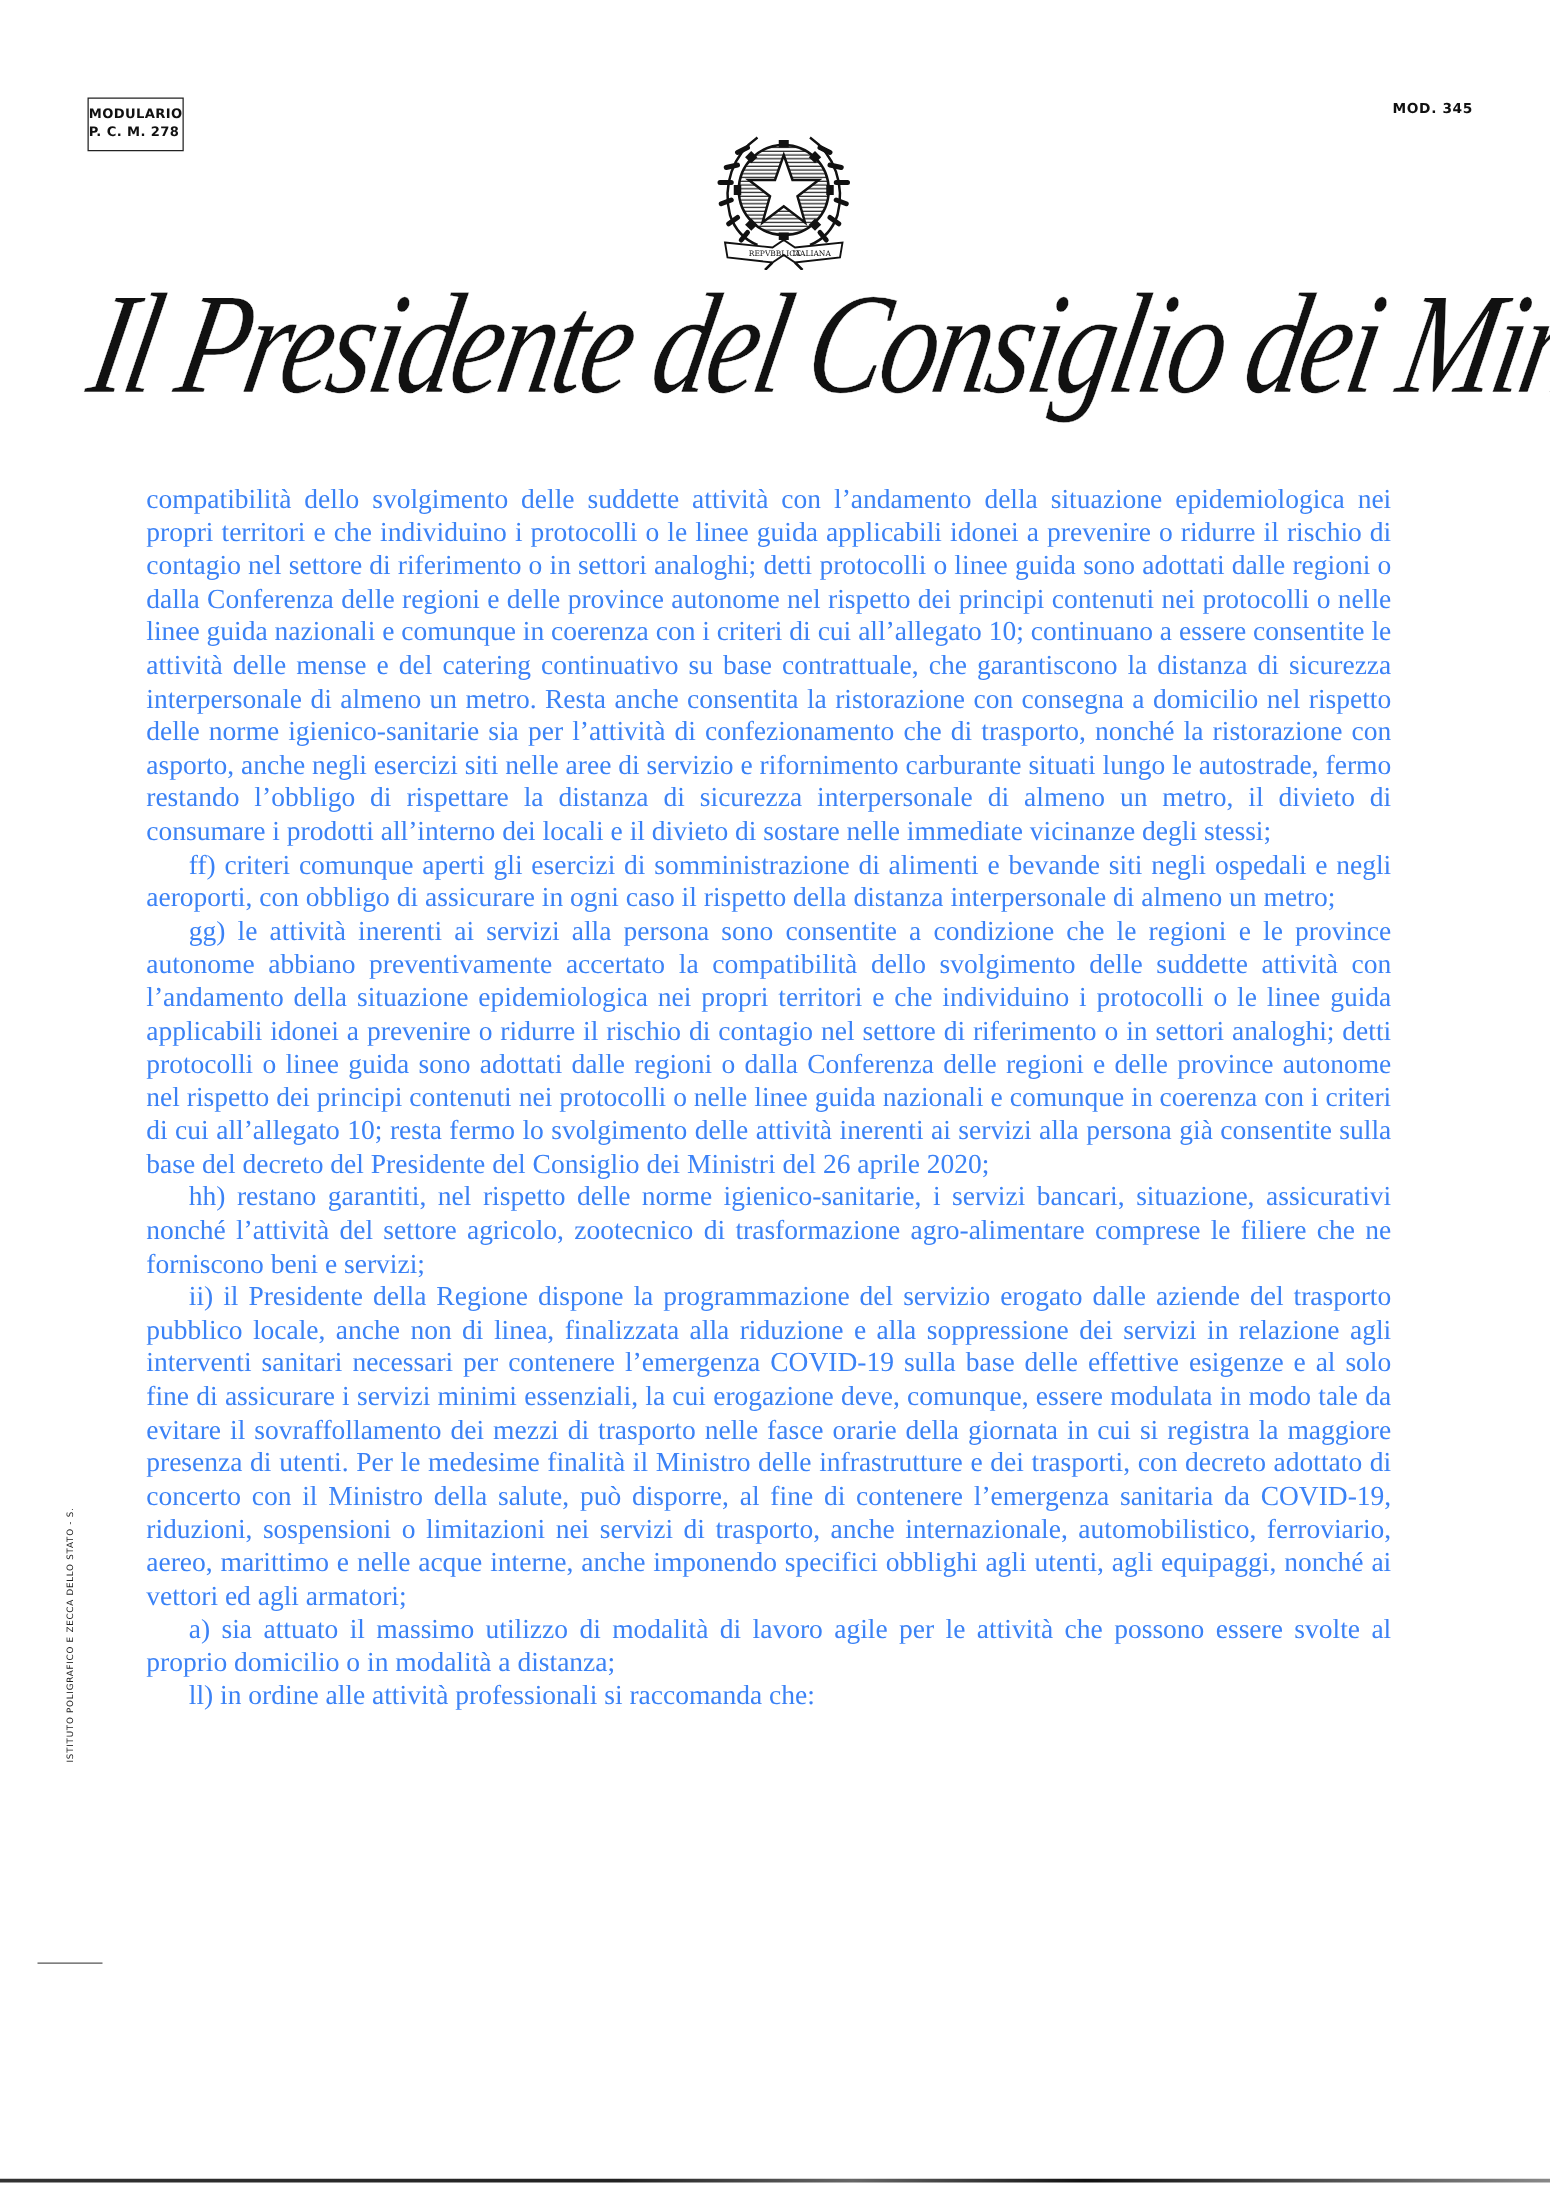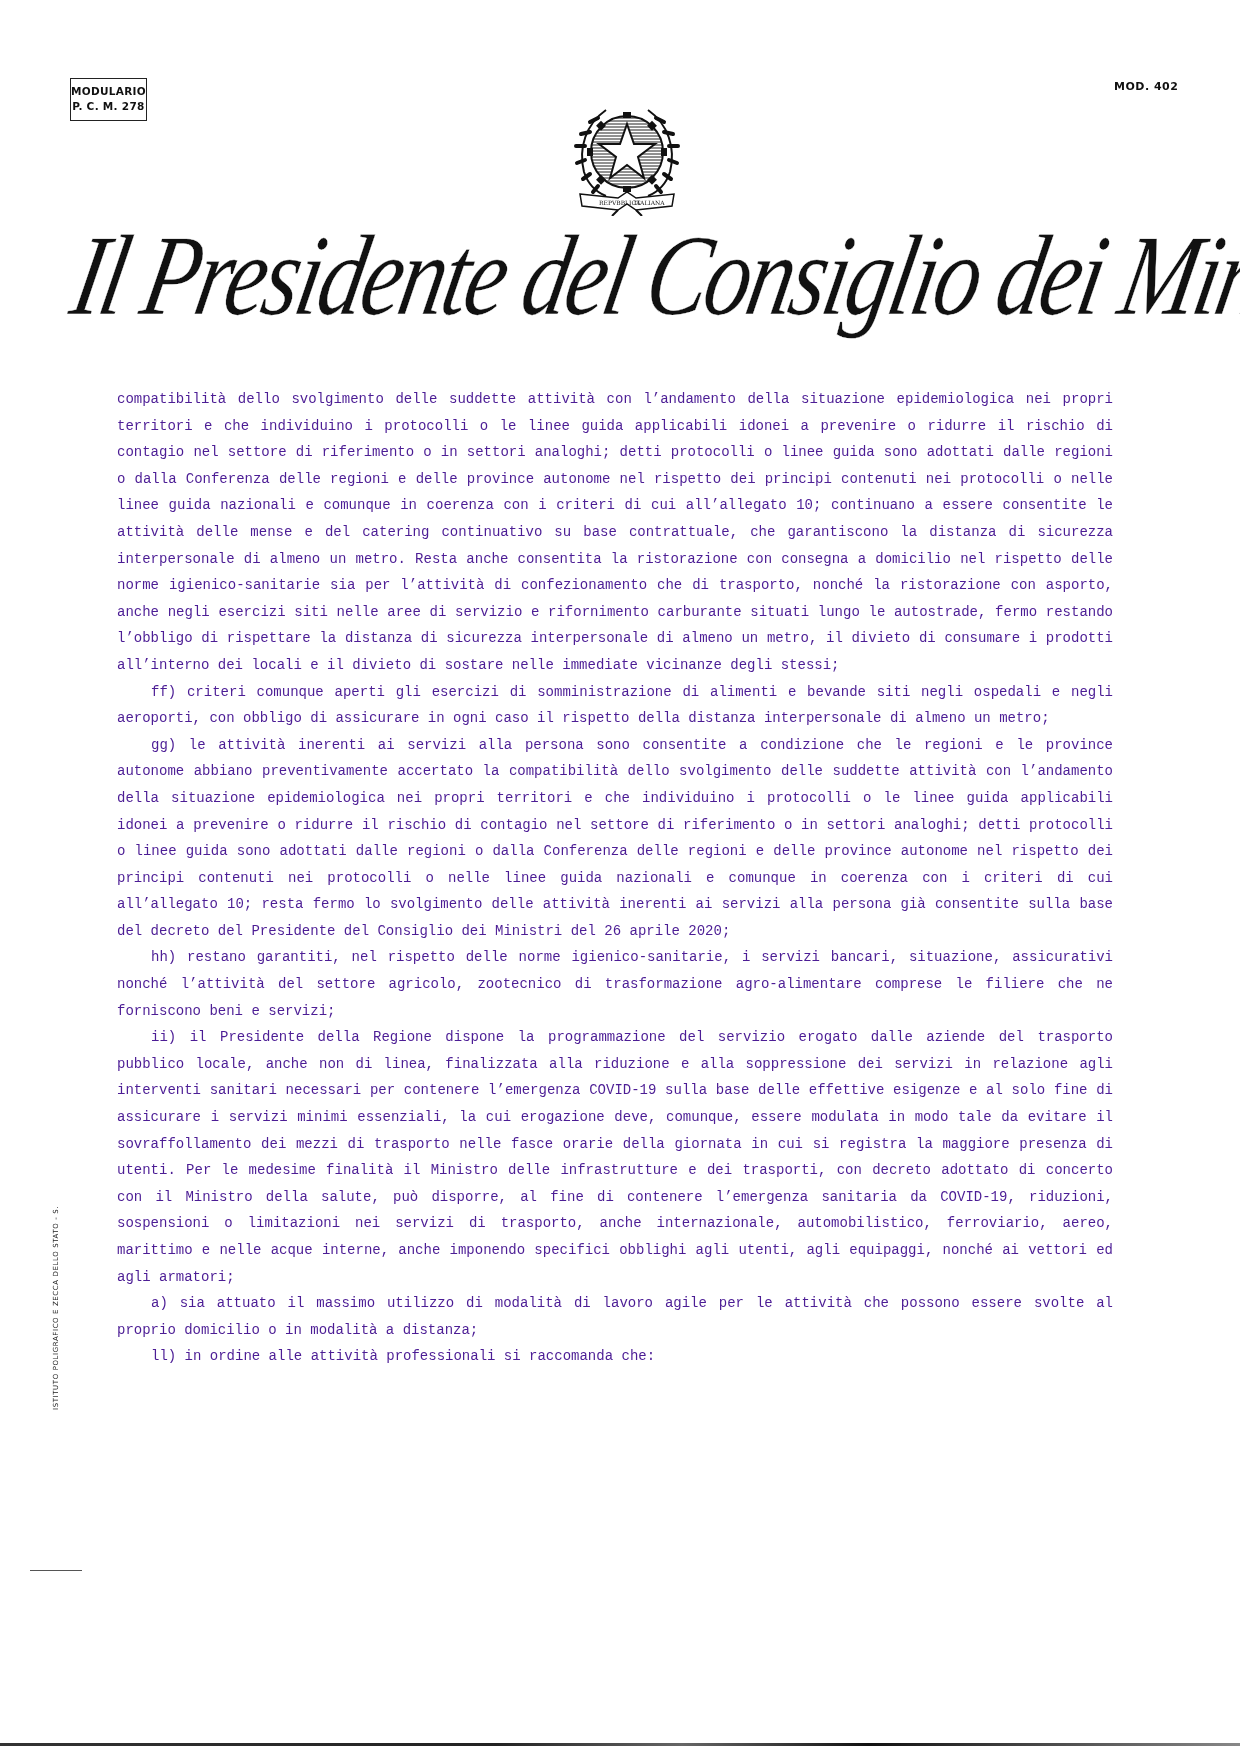--- a/index.html
+++ b/index.html
@@ -1,61 +1,61 @@
 <!DOCTYPE html>
 <html><head>
 <meta charset="utf-8">
 <style>
   html, body { margin: 0; padding: 0; background: #ffffff; }
   body { width: 1240px; height: 1754px; position: relative; overflow: hidden; color: #111; }
   .modulario {
     position: absolute; left: 70px; top: 78px; width: 77px; height: 43px;
     border: 1.5px solid #222; font-family: "DejaVu Sans", sans-serif;
-    font-size: 10.5px; font-weight: bold; line-height: 15px; text-align: center;
+    font-size: 10.5px; font-weight: bold; line-height: 15px; text-align: left;
     padding-top: 5px; box-sizing: border-box; letter-spacing: 0.3px;
   }
   .mod-num {
     position: absolute; left: 1114px; top: 80px; font-family: "DejaVu Sans", sans-serif;
     font-size: 11px; font-weight: bold; letter-spacing: 0.5px;
   }
   .emblem { position: absolute; left: 568px; top: 96px; width: 118px; height: 120px; }
   .heading {
     position: absolute; left: 90px; top: 200px; width: 1060px; height: 150px;
   }
   .heading-text {
     font-family: "Liberation Serif", serif; font-style: italic;
     font-size: 92px; letter-spacing: -3px; color: #111;
     transform: scaleY(1.25) skewX(-14deg); transform-origin: left top;
     white-space: nowrap; font-weight: normal; line-height: 120px;
     -webkit-text-stroke: 0.3px #fff;
   }
   .body-text {
     position: absolute; left: 117px; top: 386px; width: 996px;
-    font-family: Liberation Mono, monospace; font-size: 14px; line-height: 26.6px;
-    text-align: justify; color: #4c1d95;
+    font-family: Liberation Serif, serif; font-size: 22px; line-height: 26.6px;
+    text-align: justify; color: #3b82f6;
   }
   .body-text p { margin: 0; }
   .body-text p.indent { text-indent: 34px; }
   .side-print {
     position: absolute; left: 52px; top: 1410px; transform: rotate(-90deg);
     transform-origin: left top; font-family: "DejaVu Sans", sans-serif;
     font-size: 7px; letter-spacing: 0.6px; white-space: nowrap; color: #222;
   }
   .margin-line { position: absolute; left: 30px; top: 1570px; width: 52px; height: 1px; background: #555; }
   .bottom-line { position: absolute; left: 0; top: 1743px; width: 1240px; height: 3px; background: linear-gradient(90deg,#333 0%,#222 40%,#666 55%,#111 70%,#888 100%); }
 </style>
 </head>
 <body>
 
 <div class="modulario">
   <div>MODULARIO</div>
   <div>P. C. M. 278</div>
 </div>
 
-<div class="mod-num">MOD. 402</div>
+<div class="mod-num">MOD. 345</div>
 
 <div class="emblem">
   <svg width="118" height="120" viewBox="0 0 118 120">
     <defs>
       <pattern id="hatch" width="4" height="3" patternUnits="userSpaceOnUse">
         <line x1="0" y1="1" x2="4" y2="1" stroke="#222" stroke-width="1"></line>
       </pattern>
     </defs>
 
     <path d="M38 14 C18 28 10 52 16 76 C20 88 28 96 38 100" fill="none" stroke="#111" stroke-width="2"></path>

